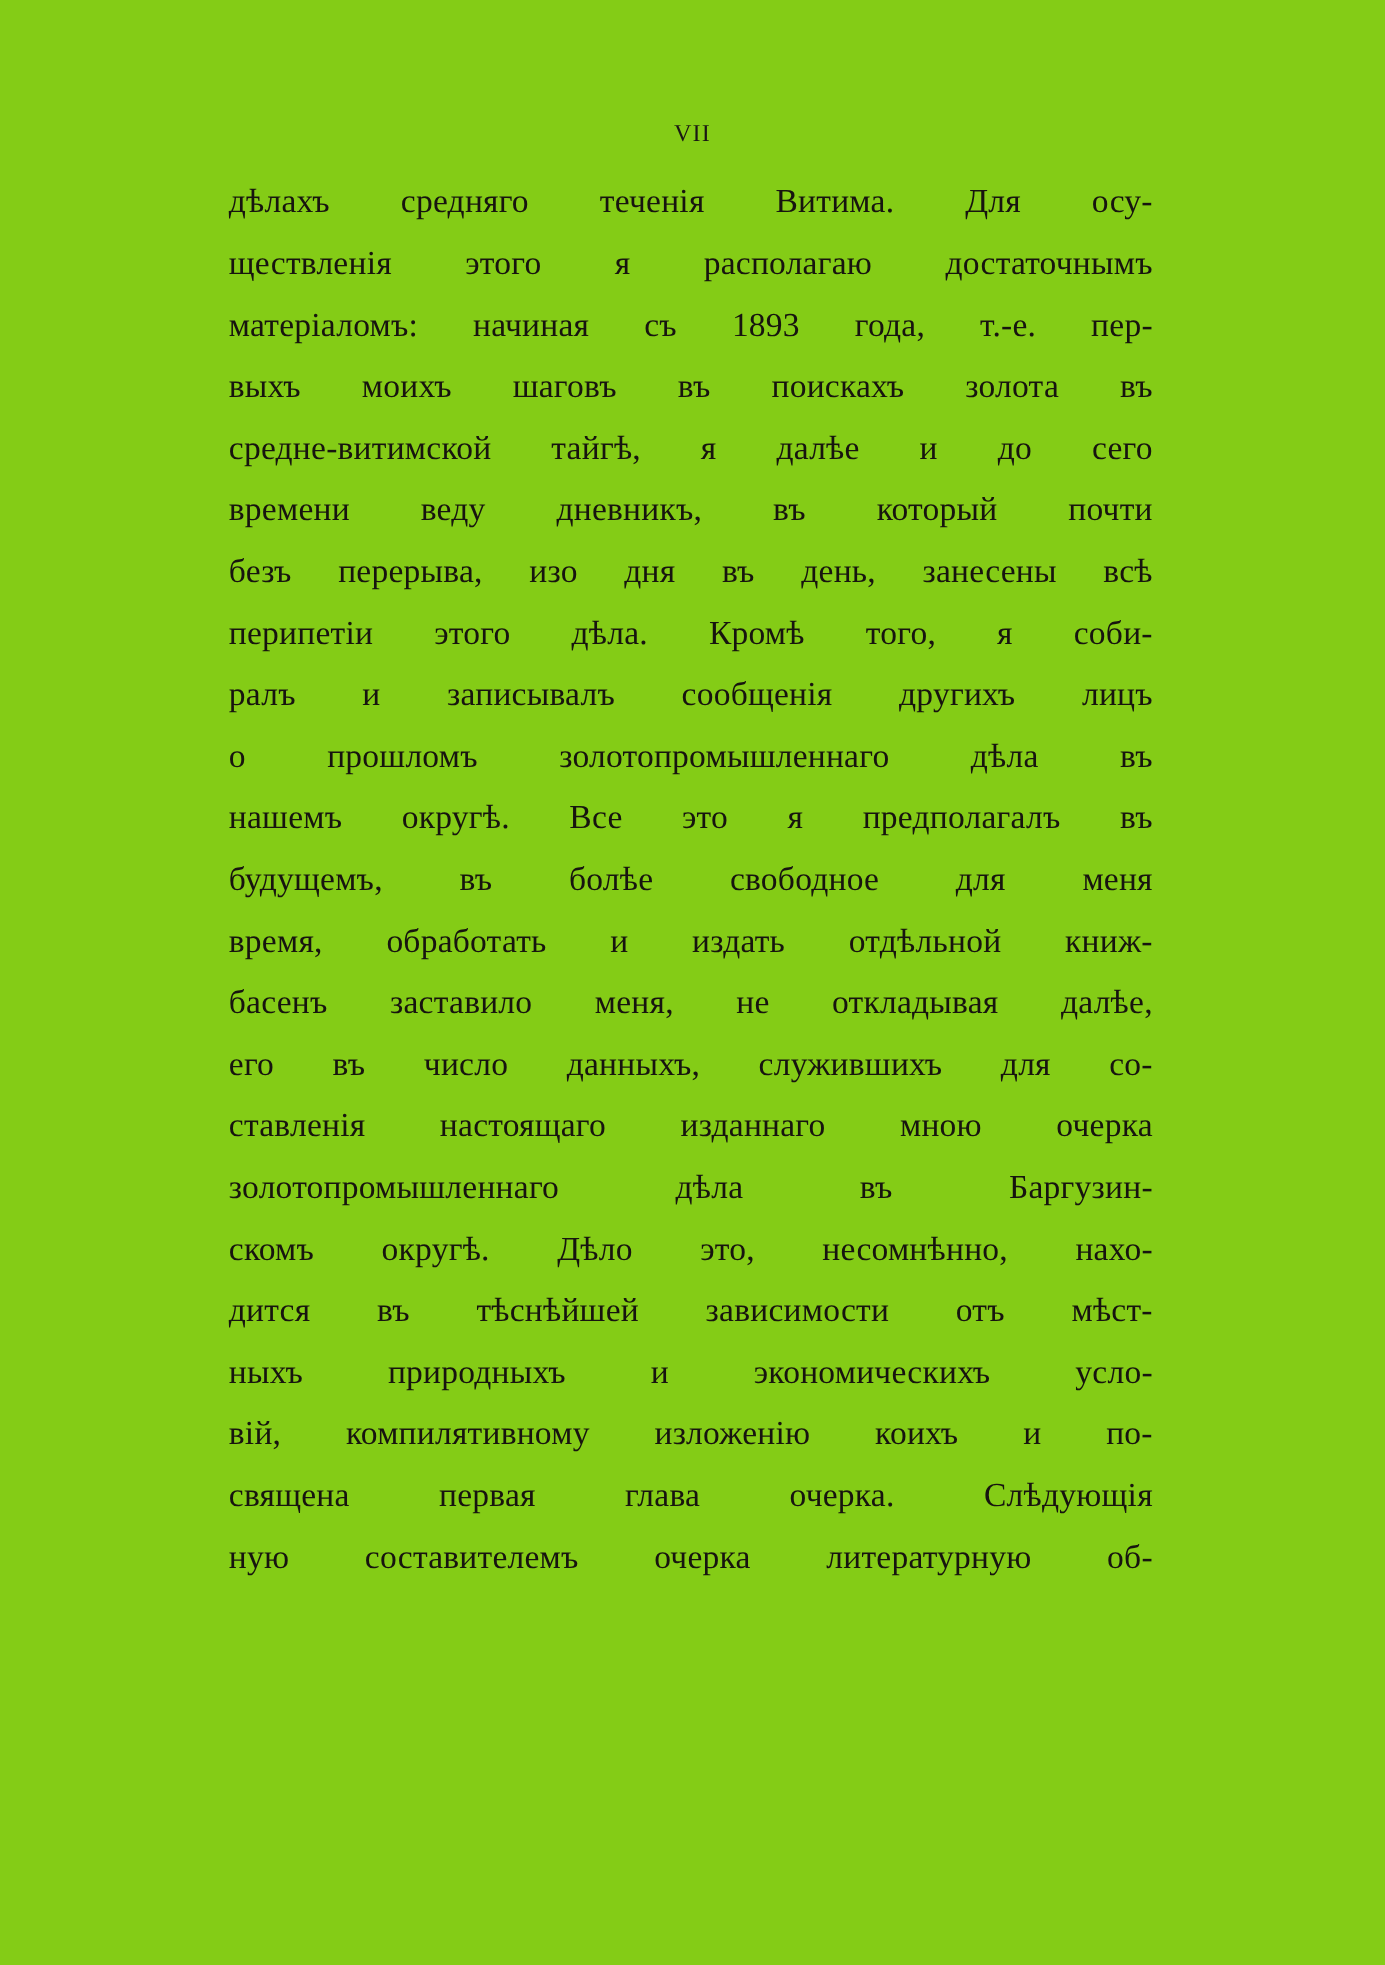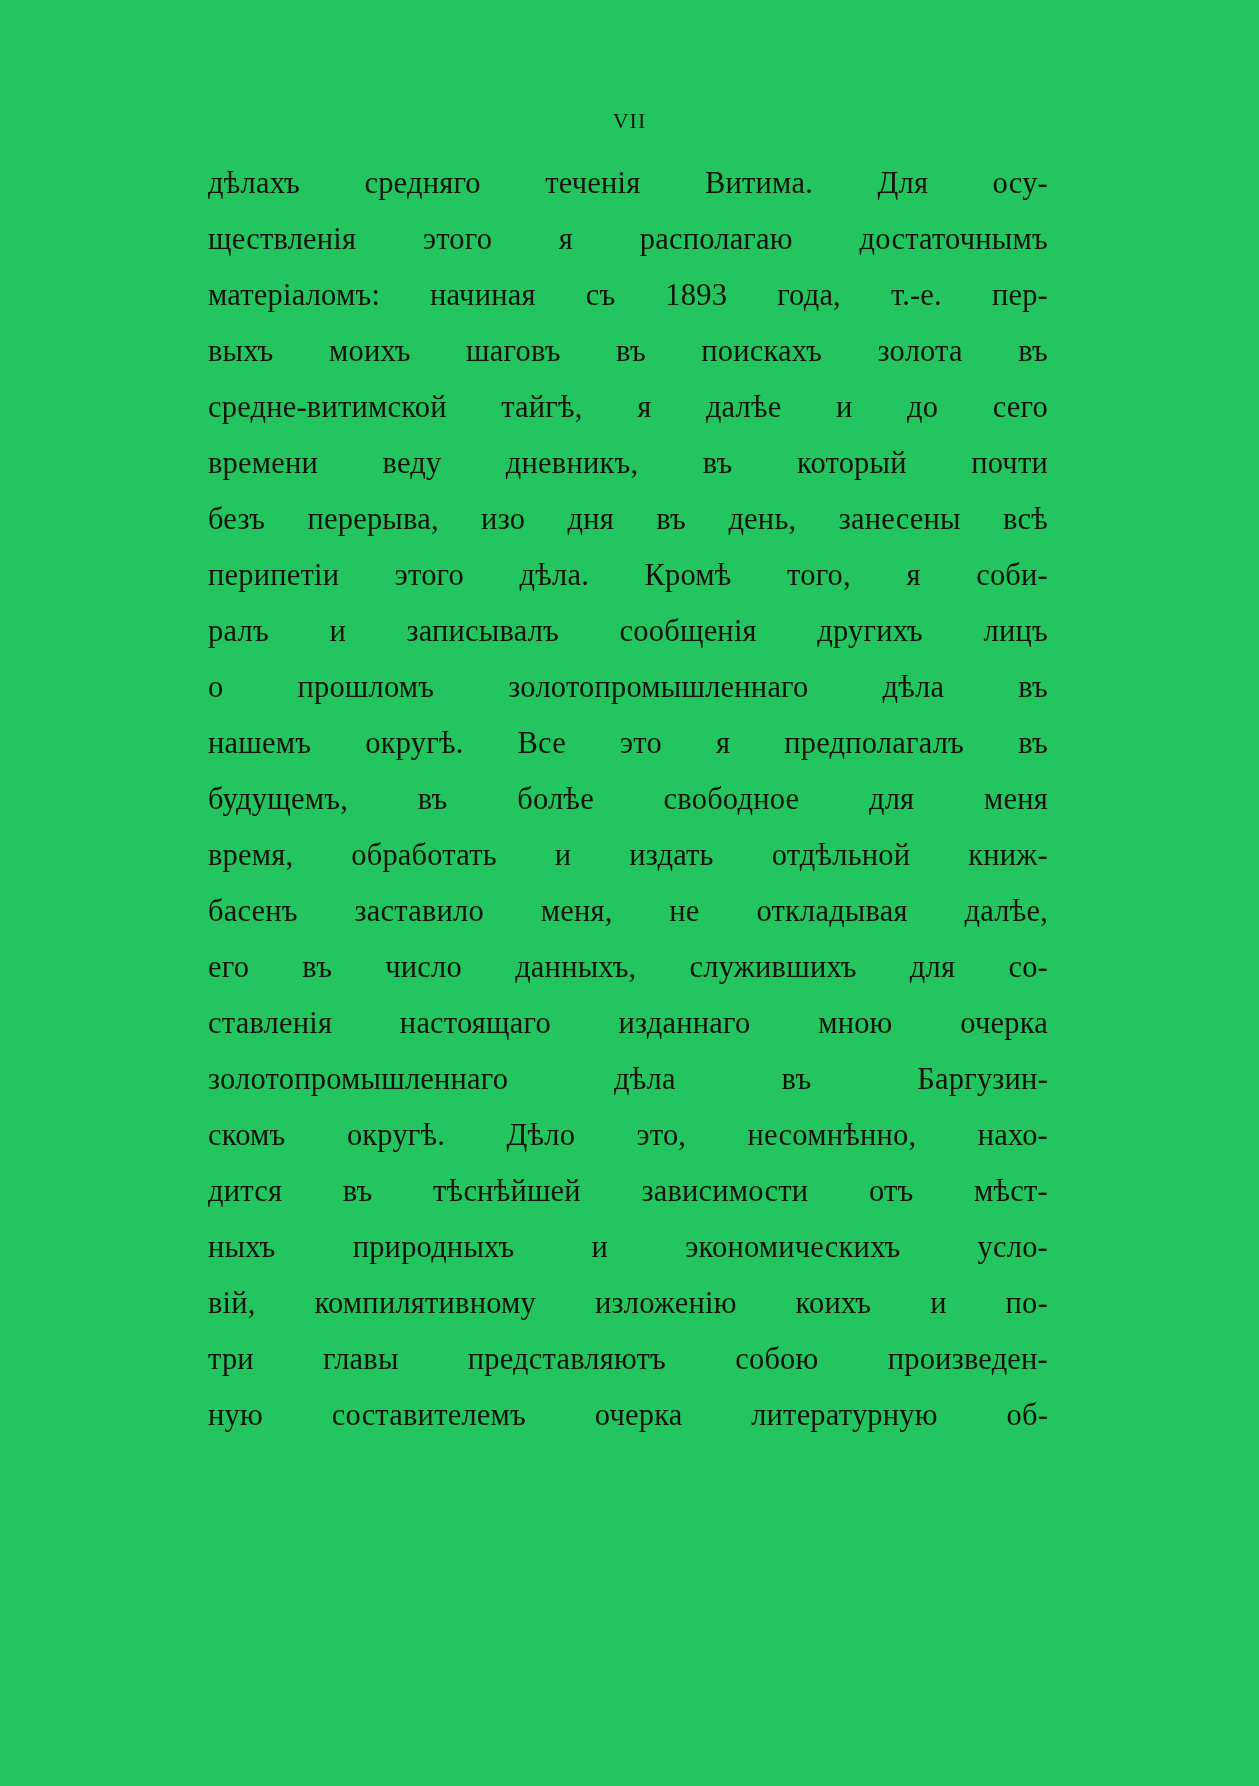--- a/index.html
+++ b/index.html
@@ -4,21 +4,21 @@
 <style>
   html, body {
     margin: 0;
     padding: 0;
     background: #ffffff;
   }
   .page {
     position: relative;
     width: 1259px;
     height: 1786px;
-    background: #22c55e;
+    background: #84cc16;
     overflow: hidden;
     font-family: "Liberation Serif", "DejaVu Serif", serif;
     color: #14120f;
   }
   .page-number {
     position: absolute;
     top: 108px;
     left: 0;
     width: 100%;
     text-align: center;
@@ -227,25 +227,25 @@
       </div>
       <div class="line justify">
         <span>вій,</span>
         <span>компилятивному</span>
         <span>изложенію</span>
         <span>коихъ</span>
         <span>и</span>
         <span>по-</span>
       </div>
       <div class="line justify">
-        <span>три</span>
-        <span>главы</span>
-        <span>представляютъ</span>
-        <span>собою</span>
-        <span>произведен-</span>
+        <span>священа</span>
+        <span>первая</span>
+        <span>глава</span>
+        <span>очерка.</span>
+        <span>Слѣдующія</span>
       </div>
       <div class="line justify">
         <span>ную</span>
         <span>составителемъ</span>
         <span>очерка</span>
         <span>литературную</span>
         <span>об-</span>
       </div>
     </div>
 

